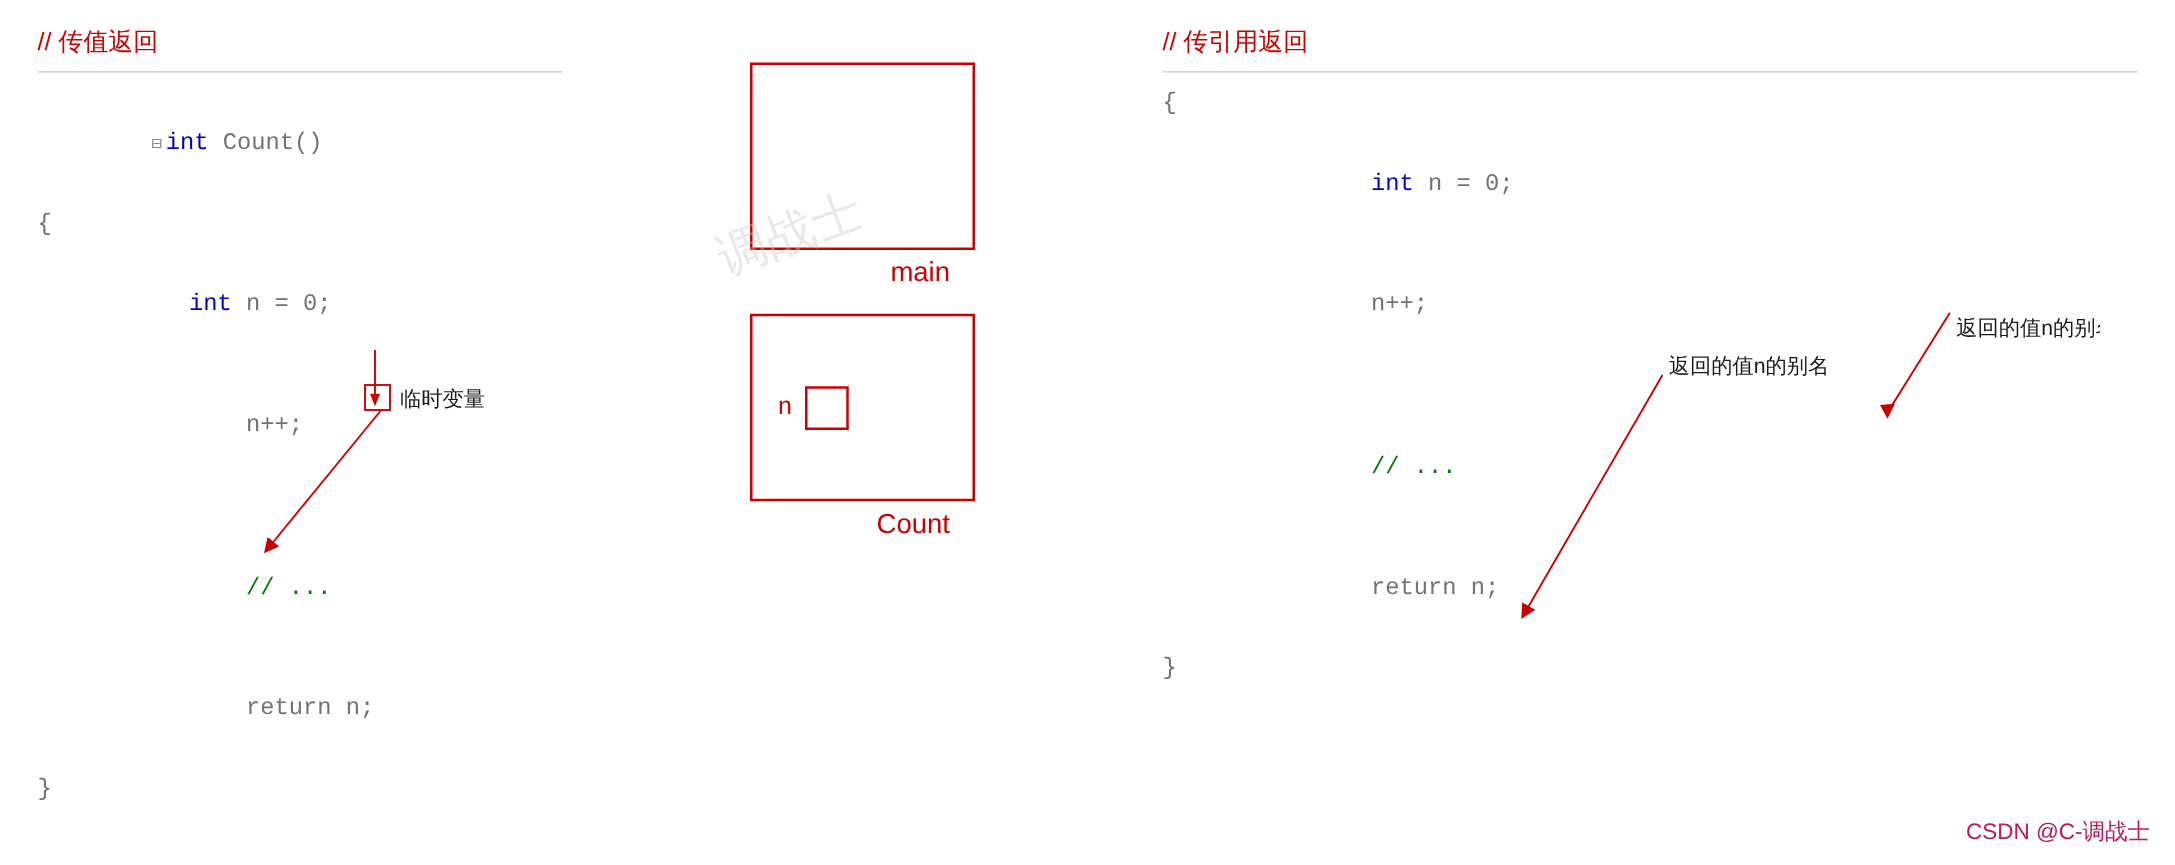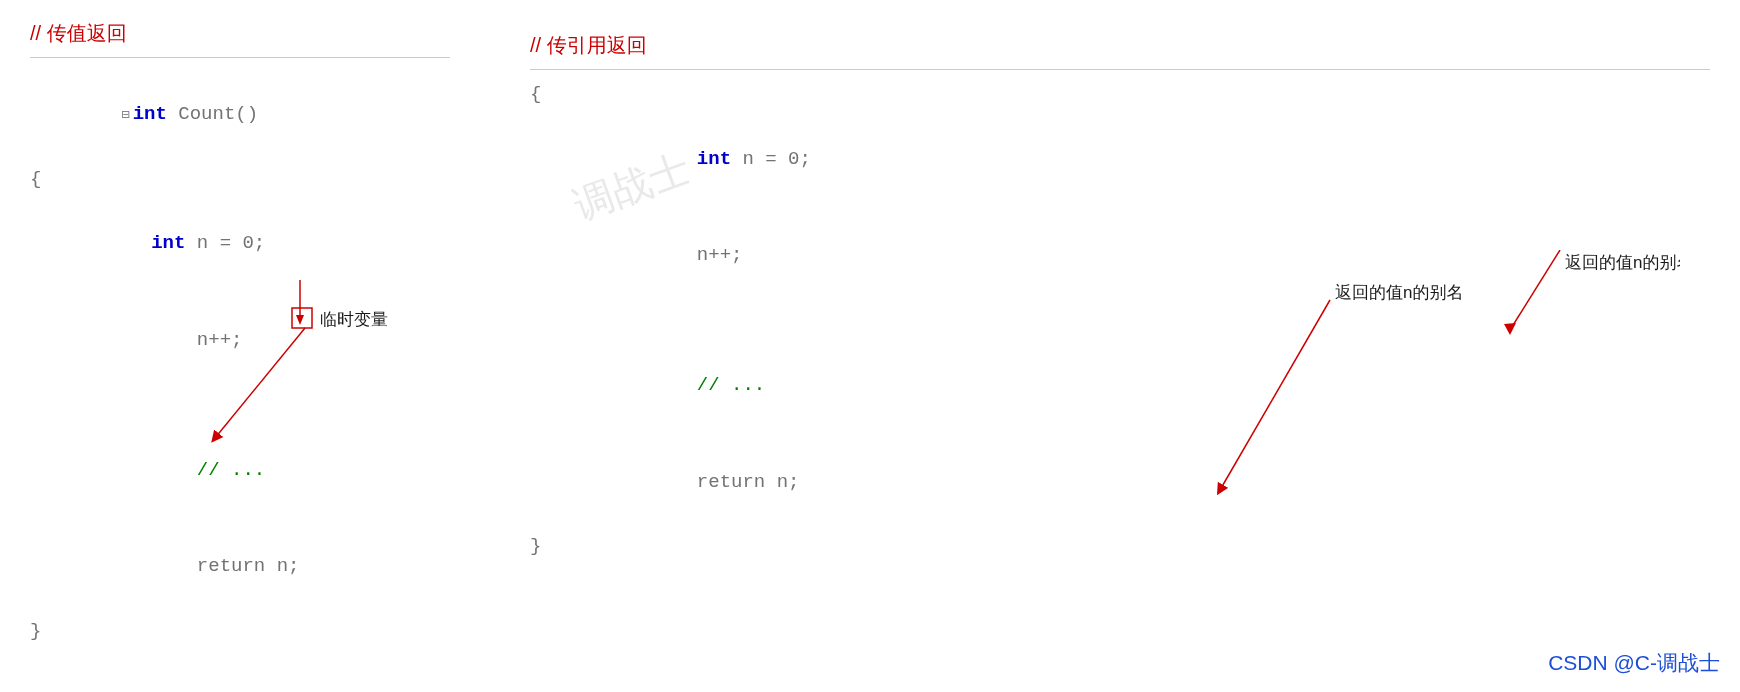--- a/index.html
+++ b/index.html
@@ -35,39 +35,39 @@
       flex-direction: column;
       align-items: center;
       justify-content: flex-start;
       position: relative;
       padding-top: 50px;
     }
 
     
     .right-panel {
       flex: 1;
-      padding: 32px 30px;
+      padding: 20px 30px;
       position: relative;
     }
 
     .section-title {
       color: #cc0000;
       font-size: 20px;
       font-family: Arial, sans-serif;
       margin-bottom: 10px;
       font-weight: normal;
     }
 
     .code-block {
       font-size: 19px;
       line-height: 1.7;
       position: relative;
     }
 
-    .kw-blue { color: #0000cc; font-weight: bold; }
+    .kw-blue { color: #0000cc; font-weight: normal; }
     .kw-purple { color: #737373; }
     .kw-green { color: #008000; }
     .text-dark { color: #737373; }
 
     .code-line {
       display: block;
       white-space: pre;
     }
 
     .indent1 { padding-left: 30px; }
@@ -122,22 +122,22 @@
       left: 0;
       width: 100%;
       height: 100%;
       pointer-events: none;
     }
 
     .watermark {
       position: absolute;
       bottom: 15px;
       right: 20px;
-      color: #1d4ed8;
-      font-size: 21px;
+      color: #be185d;
+      font-size: 18px;
       font-family: Arial, sans-serif;
     }
 
     .minus-icon {
       color: #888;
       font-size: 14px;
       margin-right: 3px;
     }
 
     
@@ -189,20 +189,35 @@
 
     <div style="position:absolute; top: 270px; left: 290px;">
       <svg width="160" height="80">
 
         <line x1="10" y1="10" x2="10" y2="50" stroke="#cc0000" stroke-width="1.5"></line>
         <polygon points="10,55 6,45 14,45" fill="#cc0000"></polygon>
       </svg>
     </div>
   </div>
 
+  <div class="middle-panel">
+
+    <div style="position:relative; margin-bottom: 20px;">
+      <div class="memory-box"></div>
+      <div class="memory-box-label">main</div>
+    </div>
+
+    <div style="position:relative;">
+      <div class="memory-box-count">
+        <span class="memory-n-label">n</span>
+        <div class="small-box"></div>
+      </div>
+      <div class="memory-box-label">Count</div>
+    </div>
+  </div>
 
   <div class="right-panel">
     <div class="section-title">// 传引用返回</div>
     <hr class="section-divider">
 
     <div class="code-block">
       <span class="code-line text-dark">{</span>
       <span class="code-line">
         <span class="indent1"></span><span class="kw-blue">    int</span><span class="text-dark"> n = 0;</span>
       </span>

